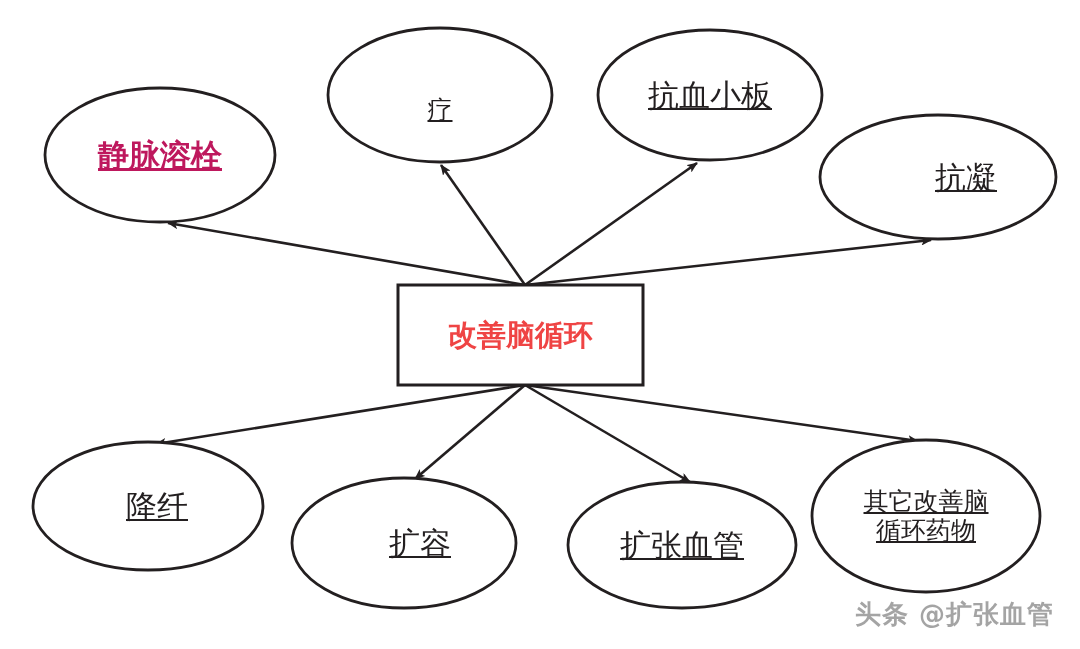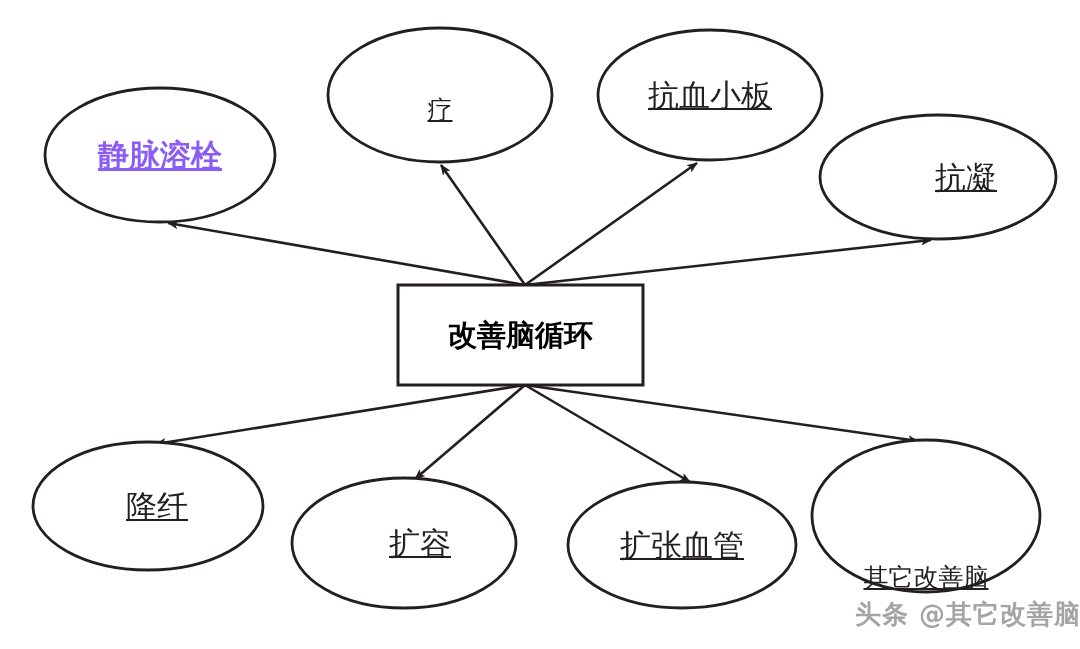--- a/index.html
+++ b/index.html
@@ -38,29 +38,29 @@
     text-decoration-thickness: 2px;
   }
   .ellipse-label {
     font-size: 31px;
     font-weight: 400;
   }
   .ellipse-label.two-line {
     font-size: 25px;
   }
   .highlight-label span {
-    color: #8b5cf6;
+    color: #be185d;
     font-weight: bold;
     text-decoration: underline;
     text-decoration-thickness: 3px;
   }
   .center-label {
     font-size: 29px;
     font-weight: bold;
-    color: #000000;
+    color: #ef4444;
   }
   .center-label span {
     text-decoration: none;
   }
   #watermark {
     position: absolute;
     left: 855px;
     top: 597px;
     font-size: 26px;
     font-weight: bold;
@@ -124,20 +124,20 @@
       </div>
       <div class="node-text ellipse-label" style="left: 42px; top: 442px; width: 230px; height: 128px; align-items: center;">
         <div><span>降纤</span></div>
       </div>
       <div class="node-text ellipse-label" style="left: 308px; top: 478px; width: 224px; height: 130px;">
         <div><span>扩容</span></div>
       </div>
       <div class="node-text ellipse-label" style="left: 568px; top: 482px; width: 228px; height: 126px;">
         <div><span>扩张血管</span></div>
       </div>
-      <div class="node-text ellipse-label two-line" style="left: 812px; top: 440px; width: 228px; height: 152px; align-items: flex-end;">
-        <div><span>其它改善脑</span><br></div>
+      <div class="node-text ellipse-label two-line" style="left: 812px; top: 440px; width: 228px; height: 152px;">
+        <div><span>其它改善脑</span><br><span>循环药物</span></div>
       </div>
     </div>
 
-  <div id="watermark">头条 @其它改善脑</div>
+  <div id="watermark">头条 @扩张血管</div>
 
 </div>
 
 </body></html>

